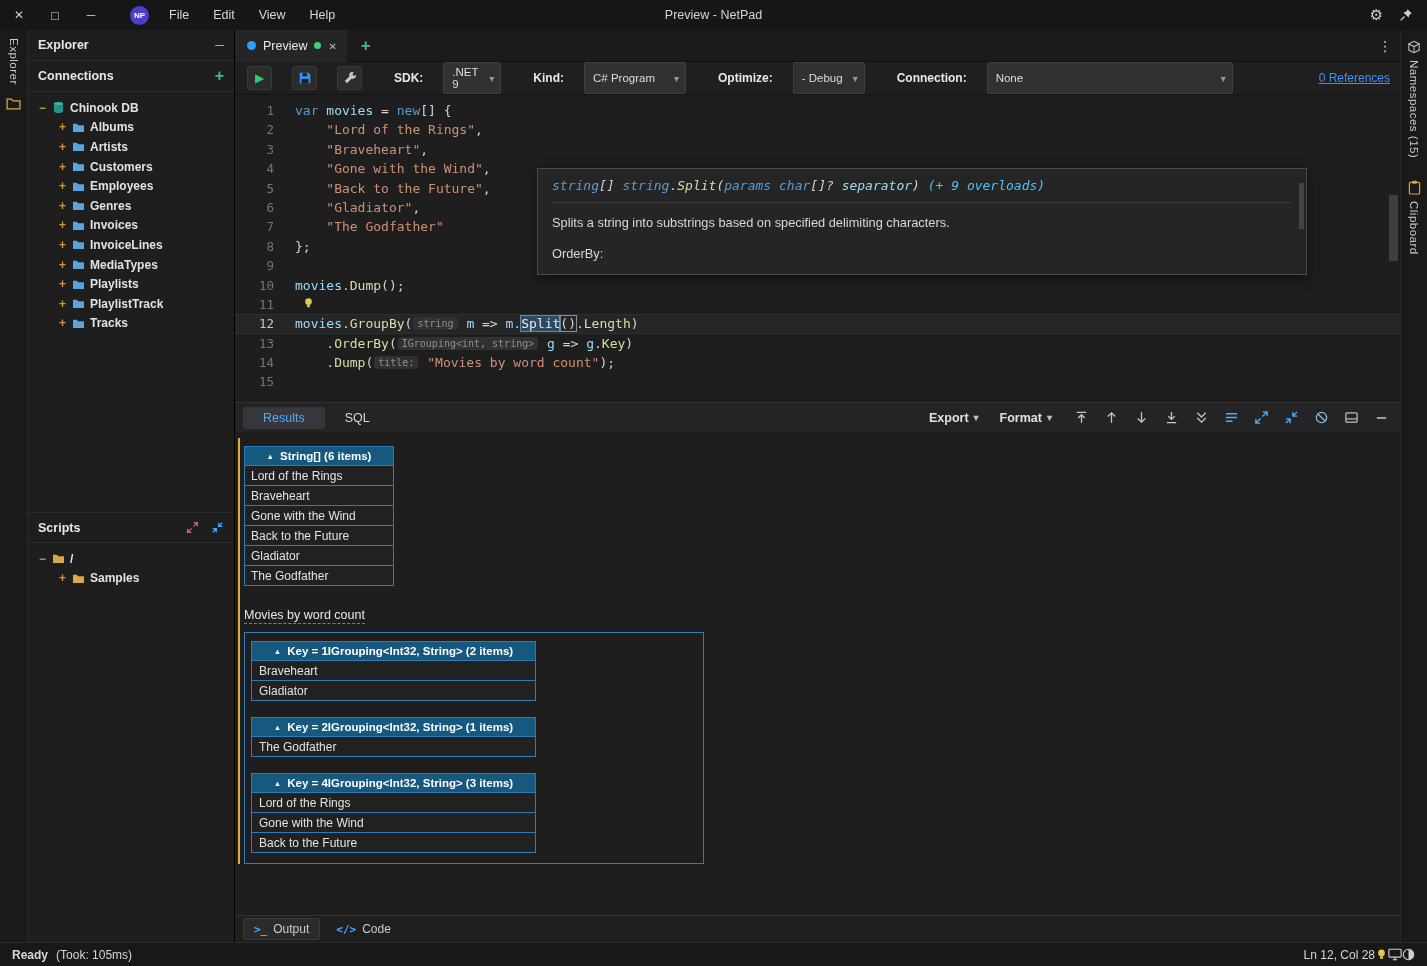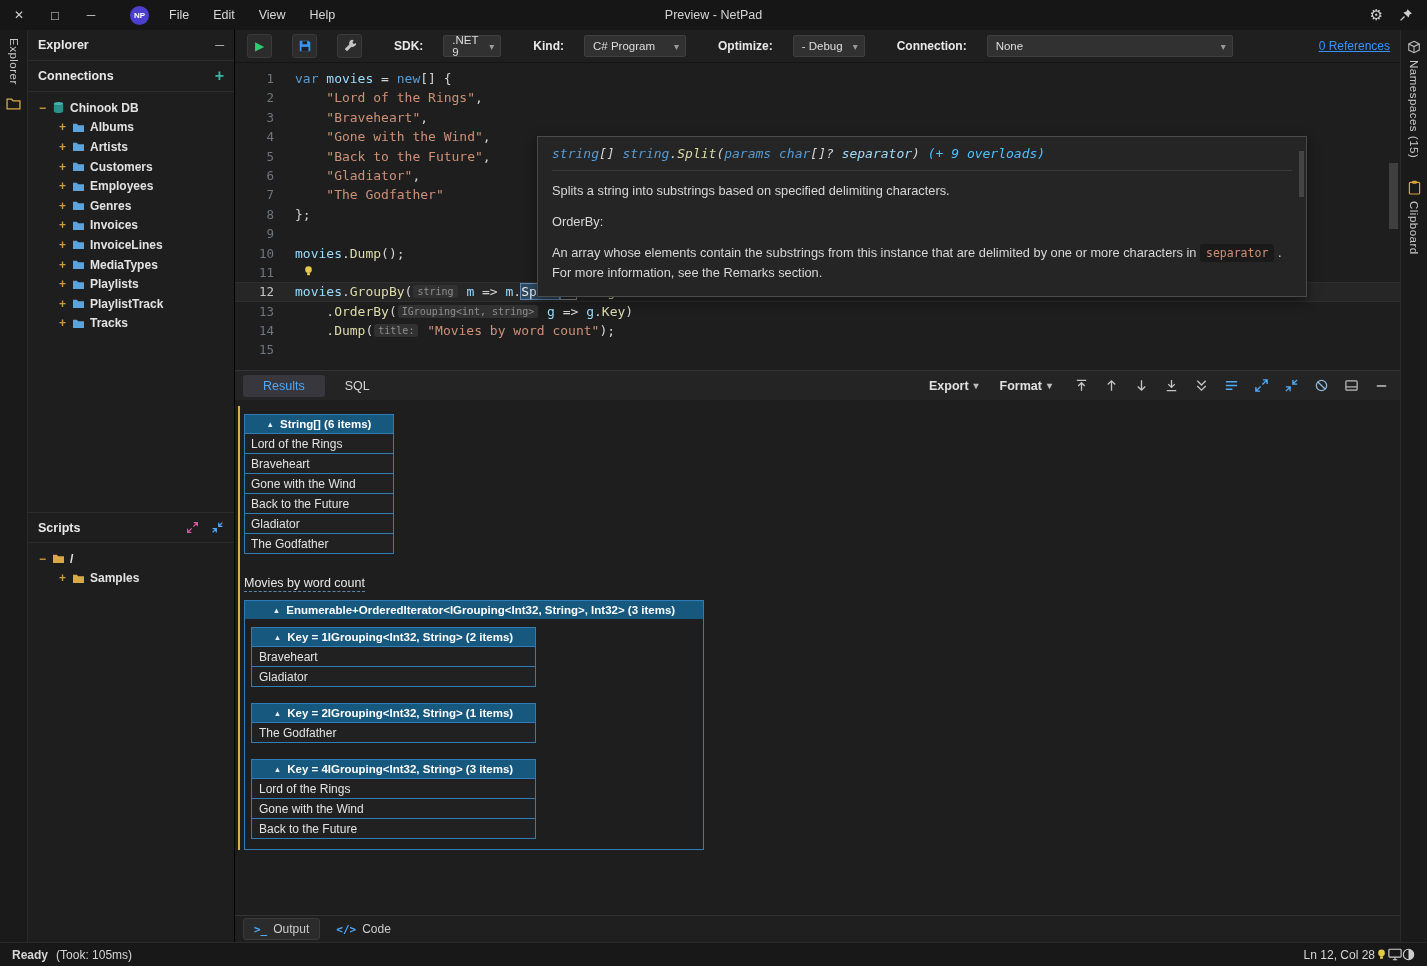--- a/index.html
+++ b/index.html
@@ -48,21 +48,21 @@
   .tab-close::before { content:"\2715"; font-size:10px; color:#bdbdbd; }
   .new-tab { margin-left:14px; color:#3fb6b2; font-size:17px; font-weight:bold; }
   .new-tab::before{content:"+";}
   .kebab { position:absolute; right:8px; color:#cfcfcf; font-size:14px; }
   .kebab::before{content:"\22EE";}
 
   .toolbar { height:33px; display:flex; align-items:center; gap:20px; padding:0 10px 0 12px; background:#1f1f1f; border-bottom:1px solid #141414; }
   .tool-btn { width:25px; height:24px; background:#2c2c2c; border:1px solid #3a3a3a; border-radius:3px; display:flex; align-items:center; justify-content:center; }
   .play-glyph::before{content:"\25B6"; color:#2ecc71; font-size:12px;}
   .tb-label { font-weight:bold; color:#e8e8e8; font-size:12px; margin-left:12px; }
-  .select { height:22px; background:#313131; border:1px solid #3f3f3f; border-radius:2px; color:#dedede; font-size:11.5px; display:flex; align-items:center; justify-content:space-between; gap:8px; padding:0 6px 0 8px; }
+  .select { height:32px; background:#313131; border:1px solid #3f3f3f; border-radius:2px; color:#dedede; font-size:11.5px; display:flex; align-items:center; justify-content:space-between; gap:8px; padding:0 6px 0 8px; }
   .select::after{content:"\25BE"; color:#9a9a9a; font-size:10px;}
   .sel-sdk{width:58px;} .sel-kind{width:102px;} .sel-opt{width:72px;text-align:right;} .sel-conn{width:246px;}
   .ref-link { margin-left:auto; color:#3794ff; text-decoration:underline; font-size:12px; }
 
   
   .editor { height:307px; position:relative; background:#1e1e1e; font-family:"DejaVu Sans Mono", monospace; font-size:13px; overflow:hidden; }
   .code-rows { padding-top:6px; }
   .code-row { display:flex; height:19.4px; line-height:19.4px; }
   .code-row.active-line { background:rgba(120,120,120,0.10); box-shadow:inset 0 1px 0 #2f2f2f, inset 0 -1px 0 #2f2f2f; }
   .gutter { width:60px; flex:none; text-align:right; padding-right:21px; color:#6e7681; font-size:12.5px; }
@@ -311,20 +311,30 @@
             <path d="M1 2h4.2l1.4 1.6H13V11H1Z" fill="#d9a948"></path>
           </svg>
         </span>
         <span>Samples</span>
       </div>
     </div>
 </div>
 
 <div class="main">
 
+  <div class="tab-bar">
+    <div class="tab">
+      <span class="dot-blue"></span>
+      <span>Preview</span>
+      <span class="dot-green"></span>
+      <span class="tab-close"></span>
+    </div>
+    <span class="new-tab"></span>
+    <span class="kebab"></span>
+  </div>
 
   <div class="toolbar">
     <div class="tool-btn">
         <span class="play-glyph"></span>
       </div>
     <div class="tool-btn">
       <svg width="14" height="14" viewBox="0 0 16 16">
           <path d="M2 2h10l2 2v10H2Z" fill="#3794ff"></path>
           <rect x="5" y="2.5" width="5.5" height="3.5" fill="#1f1f1f"></rect>
           <rect x="4" y="9" width="8" height="5" fill="#1f1f1f"></rect>
@@ -418,25 +428,20 @@
         <div class="code-row">
           <span class="gutter">15</span>
           <span class="code-text"></span>
         </div>
       </div>
 
     <div class="tooltip">
       <div class="tt-sig"><span class="tk-k">string</span><span class="tk-p">[] </span><span class="tk-k">string</span><span class="tk-p">.</span><span class="tk-f">Split</span><span class="tk-p">(</span><span class="tk-k">params</span><span class="tk-p"> </span><span class="tk-k">char</span><span class="tk-p">[]? </span><span class="tk-v">separator</span><span class="tk-p">)</span><span class="tk-ov"> (+ 9 overloads)</span></div>
       <div class="tt-desc">Splits a string into substrings based on specified delimiting characters.</div>
       <div class="tt-returns">OrderBy:</div>
-      <div class="tt-body">
-        <span>An array whose elements contain the substrings from this instance that are delimited by one or more characters in</span>
-        <span class="code-chip">separator</span>
-        <span>. For more information, see the Remarks section.</span>
-      </div>
       <div class="tt-scroll"></div>
     </div>
 
     <div class="ed-scrollbar">
         <div class="ed-thumb"></div>
       </div>
   </div>
 
   <div class="results-tabbar">
     <div class="res-tab active">Results</div>
@@ -536,21 +541,20 @@
             </tr>
             <tr>
               <td class="res-td">The Godfather</td>
             </tr>
           </tbody>
       </table>
 
       <div><span class="group-title">Movies by word count</span></div>
 
       <div class="outer-table">
-        <div class="outer-header"><span class="caret"></span><span>Enumerable+OrderedIterator&lt;IGrouping&lt;Int32, String&gt;, Int32&gt; (3 items)</span></div>
         <div class="outer-body">
             <div class="inner-table">
               <div class="inner-head">
                 <span class="caret">Key = 1</span>
                 <span>IGrouping&lt;Int32, String&gt; (2 items)</span>
               </div>
               <div class="inner-row">Braveheart</div>
               <div class="inner-row">Gladiator</div>
             </div>
             <div class="inner-table">

